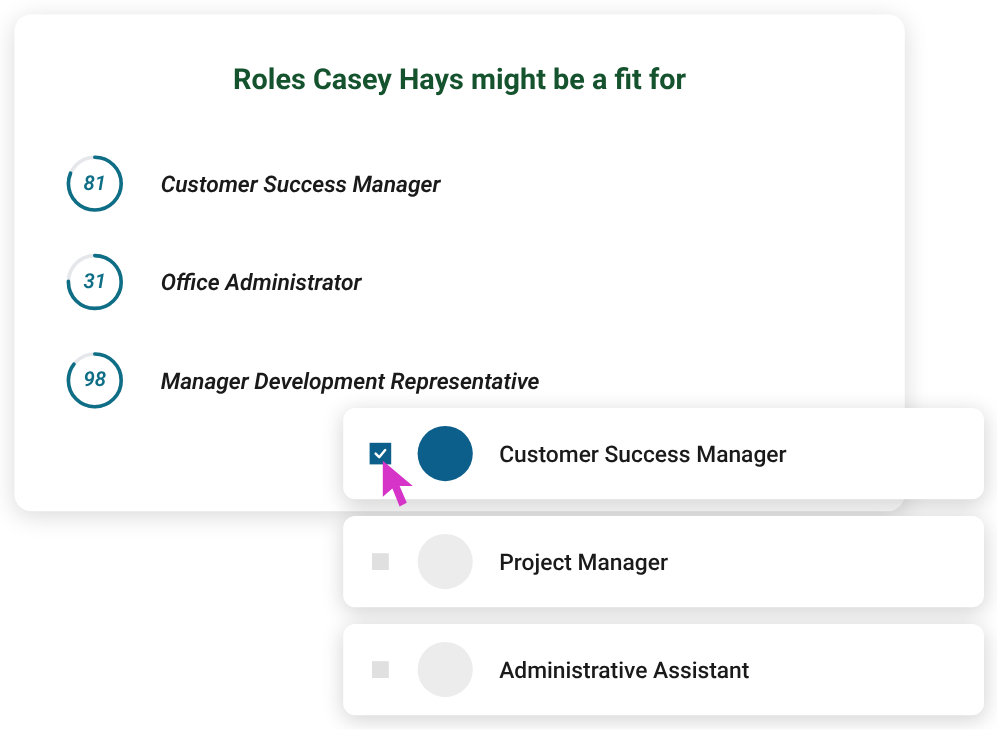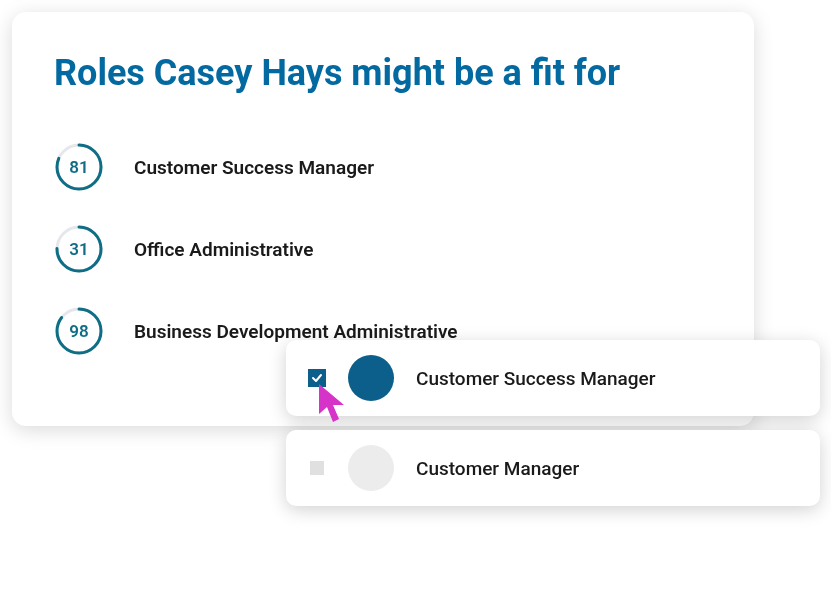--- a/index.html
+++ b/index.html
@@ -19,34 +19,36 @@
       top: 12px;
       left: 12px;
       width: 742px;
       height: 414px;
       background: #ffffff;
       border-radius: 14px;
       box-shadow: 0 4px 20px rgba(0,0,0,0.15);
       padding: 40px 42px;
     }
     .page-title {
-      font-size: 36px;
+      font-size: 24px;
       font-weight: 700;
-      color: #0369a1;
+      color: #14532d;
       margin-bottom: 48px;
+      text-align: center;
     }
     .role-list {
       display: flex;
       flex-direction: column;
       gap: 32px;
     }
     .role-row {
       display: flex;
       align-items: center;
       gap: 30px;
+      font-style: italic;
     }
     .score-ring {
       width: 50px;
       height: 50px;
       position: relative;
       flex-shrink: 0;
     }
     .score-ring svg {
       width: 50px;
       height: 50px;
@@ -170,32 +172,32 @@
     </div>
 
     <div class="role-row">
       <div class="score-ring">
         <svg viewBox="0 0 50 50">
           <circle class="ring-bg" cx="25" cy="25" r="22"></circle>
           <circle class="ring-fg" cx="25" cy="25" r="22" stroke-dasharray="138.2" stroke-dashoffset="34.6"></circle>
         </svg>
         <div class="score-value">31</div>
       </div>
-      <div class="role-label">Office Administrative</div>
+      <div class="role-label">Office Administrator</div>
     </div>
 
     <div class="role-row">
       <div class="score-ring">
         <svg viewBox="0 0 50 50">
           <circle class="ring-bg" cx="25" cy="25" r="22"></circle>
           <circle class="ring-fg" cx="25" cy="25" r="22" stroke-dasharray="138.2" stroke-dashoffset="20.7"></circle>
         </svg>
         <div class="score-value">98</div>
       </div>
-      <div class="role-label">Business Development Administrative</div>
+      <div class="role-label">Manager Development Representative</div>
     </div>
 
   </div>
 </div>
 
 <div class="selection-stack">
 
   <div class="selection-card">
     <div class="checkbox">
       <div class="checkbox-checked">
@@ -209,17 +211,24 @@
     <svg class="cursor-pointer" viewBox="0 0 34 42">
       <path d="M3 2 L3 32 L11 25 L17 40 L23 37 L17 23 L28 23 Z" fill="#d633c8"></path>
     </svg>
   </div>
 
   <div class="selection-card">
     <div class="checkbox">
       <div class="checkbox-unchecked"></div>
     </div>
     <div class="avatar avatar-placeholder"></div>
-    <div class="selection-label">Customer Manager</div>
-  </div>
-
+    <div class="selection-label">Project Manager</div>
+  </div>
+
+  <div class="selection-card">
+    <div class="checkbox">
+      <div class="checkbox-unchecked"></div>
+    </div>
+    <div class="avatar avatar-placeholder"></div>
+    <div class="selection-label">Administrative Assistant</div>
+  </div>
 
 </div>
 
 </body></html>

